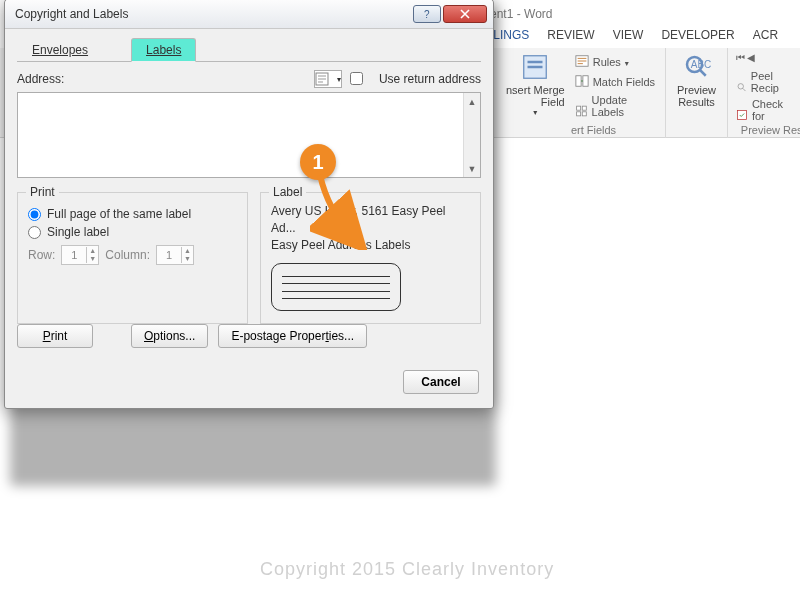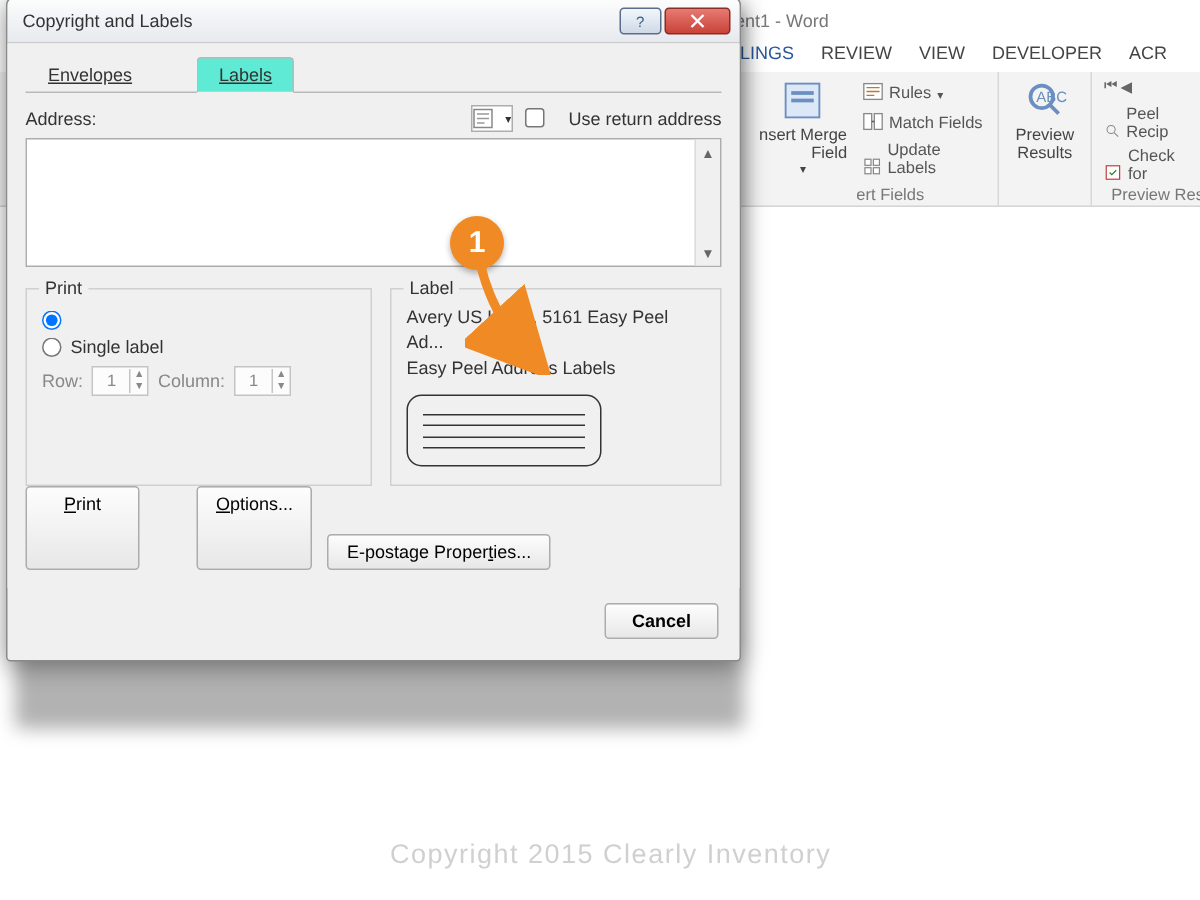--- a/index.html
+++ b/index.html
@@ -233,20 +233,21 @@
         <div class="arr">▲</div>
         <div class="arr">▼</div>
       </div>
     </div>
 
     <div class="mid-row">
       <div class="fieldset" style="flex:1.05;">
         <div class="legend">Print</div>
         <label class="radio-row">
           <input type="radio" name="pr" checked="" style="">
+          <span><span class="ul">F</span>ull page of the same label</span>
         </label>
 
         <label class="radio-row">
           <input type="radio" name="pr" style="">
           <span>Singl<span class="ul">e</span> label</span>
         </label>
 
         <div class="sub-row">
           <span>Ro<span class="ul">w</span>:</span>
 
@@ -285,21 +286,21 @@
     </div>
 
 
     <div class="btn-row">
       <div class="btn"><span class="ul">P</span>rint</div>
 
 
       <div style="width:18px;"></div>
       <div class="btn"><span class="ul">O</span>ptions...</div>
 
-      <div class="btn" style="min-width:140px;margin-top:32px;">E-postage Proper<span class="ul">t</span>ies...</div>
+      <div class="btn" style="min-width:140px;">E-postage Proper<span class="ul">t</span>ies...</div>
 
     </div>
   </div>
 
   <div class="footer">
     <div class="btn">Cancel</div>
   </div>
 </div>
 
 <div class="badge" style="top:144px; left:300px;">1</div>

